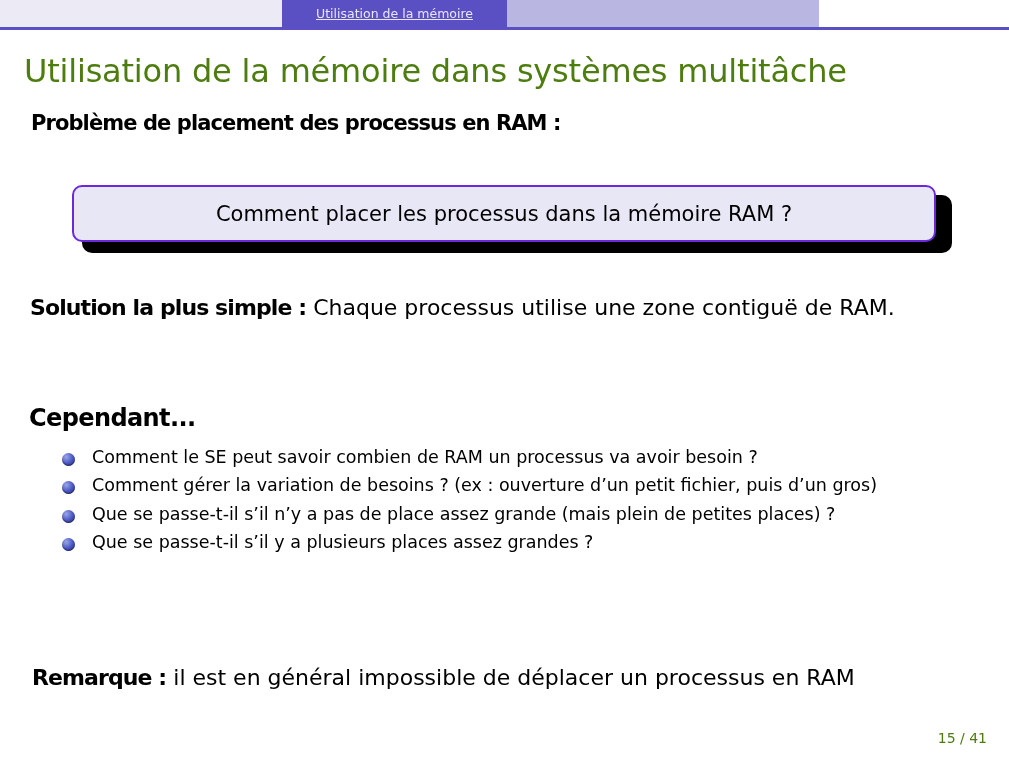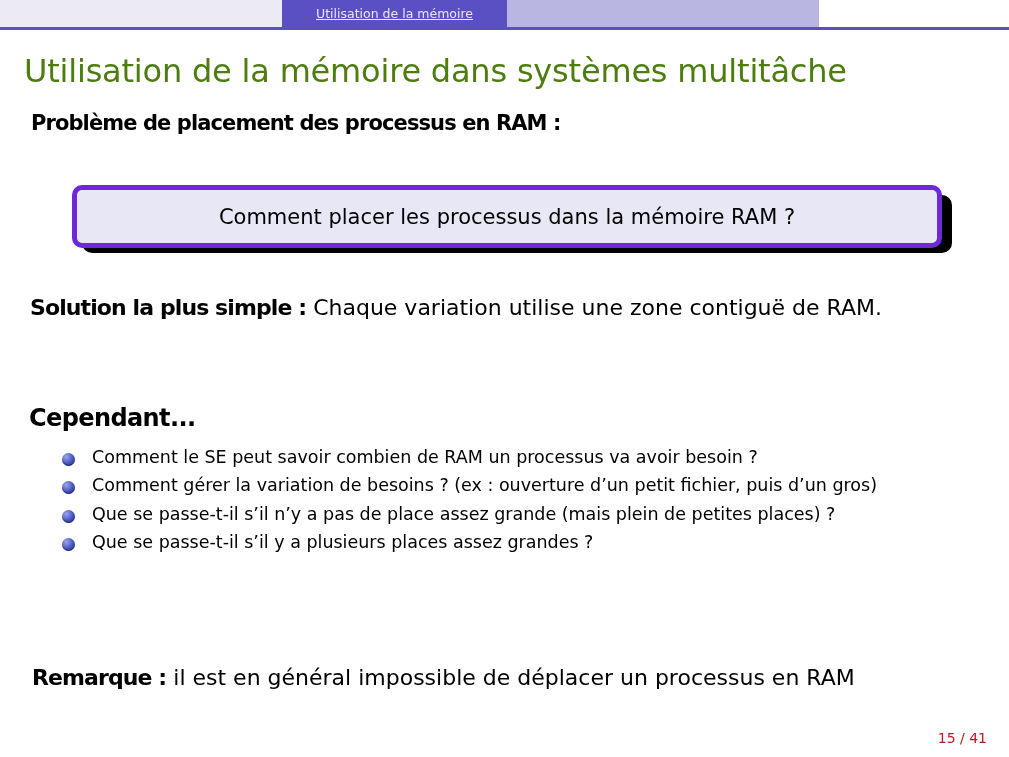--- a/index.html
+++ b/index.html
@@ -94,21 +94,21 @@
     height: 58px;
     background: #000000;
     border-radius: 10px;
   }
   .callout-box {
     position: absolute;
     left: 0; top: 0;
     width: 860px;
     height: 53px;
     background: #e8e7f5;
-    border: 5px solid #6d28d9;
+    border: 2px solid #6d28d9;
     border-radius: 10px;
     display: flex;
     align-items: center;
     justify-content: center;
   }
   .callout-text {
     font-size: 21px;
     color: #000000;
   }
 
@@ -179,21 +179,21 @@
     letter-spacing: -0.9px;
     margin-top: 32px;
   }
 
   
   .pagenum {
     position: absolute;
     right: 22px;
     top: 730px;
     font-size: 14px;
-    color: #b91c1c;
+    color: #4d7c0f;
   }
 </style>
 </head>
 <body>
 
 <div class="topbar">
   <div class="topbar-left"></div>
   <div class="topbar-mid">
     <a class="topbar-link" href="#">Utilisation de la mémoire</a>
   </div>
@@ -206,21 +206,21 @@
 <div class="heading-problem">Problème de placement des processus en RAM :</div>
 
 <div class="callout-wrap">
   <div class="callout-shadow"></div>
   <div class="callout-box">
     <span class="callout-text">Comment placer les processus dans la mémoire RAM ?</span>
   </div>
 </div>
 
 <div class="solution">
-  <span class="lbl">Solution la plus simple :</span><span> Chaque variation utilise une zone contiguë de RAM.</span>
+  <span class="lbl">Solution la plus simple :</span><span> Chaque processus utilise une zone contiguë de RAM.</span>
 </div>
 
 <div class="cependant">Cependant...</div>
 
 <div class="bullets">
   <div class="bullet-row">
     <span class="bullet-dot"></span>
     <span class="bullet-text">Comment le SE peut savoir combien de RAM un processus va avoir besoin ?</span>
   </div>
   <div class="bullet-row">

